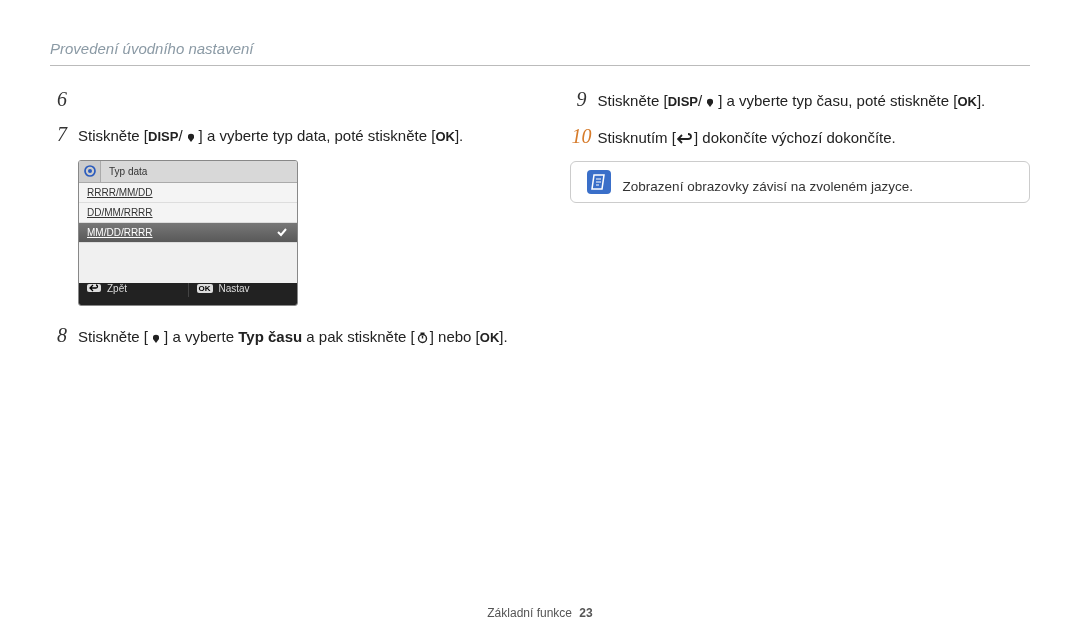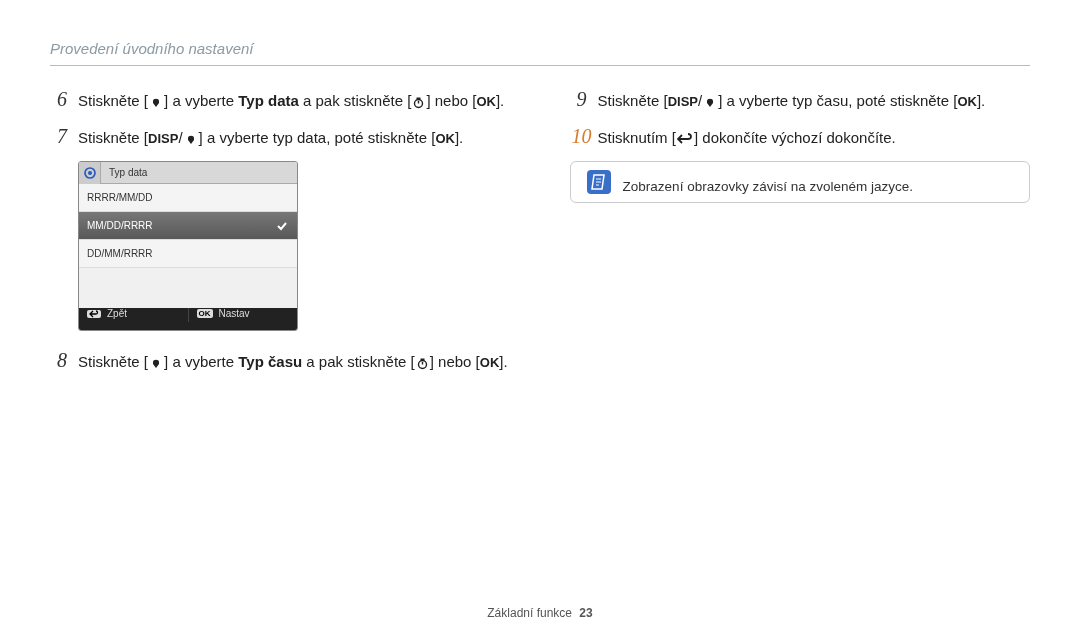--- a/index.html
+++ b/index.html
@@ -17,21 +17,21 @@
   .step-text b { font-weight: bold; }
   .inline-icon { display: inline-flex; align-items: center; justify-content: center; vertical-align: middle; margin: 0 1px; }
   .key { font-weight: bold; font-family: Arial, sans-serif; font-size: 13px; }
 
   
   .menu-box { width: 220px; margin-left: 28px; margin-top: 4px; margin-bottom: 18px; border: 1px solid #888; border-radius: 3px; background: #e8e8e8; overflow: hidden; }
   .menu-header { display: flex; align-items: center; height: 22px; border-bottom: 1px solid #aaa; background: #d8d8d8; }
   .menu-header-icon { width: 22px; height: 22px; display: flex; align-items: center; justify-content: center; border-right: 1px solid #aaa; background: #ccc; }
   .menu-header-label { font-size: 10px; color: #333; padding-left: 8px; }
   .menu-list { background: #f4f4f4; }
-  .menu-item { font-size: 10px; color: #333; padding: 4px 8px; height: 28px; border-bottom: 1px solid #ddd; display: flex; align-items: center; justify-content: space-between; }
+  .menu-item { font-size: 10px; color: #333; padding: 4px 8px; height: 20px; border-bottom: 1px solid #ddd; display: flex; align-items: center; justify-content: space-between; text-decoration: underline; }
   .menu-item.selected { background: linear-gradient(#777, #595959); color: #fff; }
   .menu-empty { height: 40px; background: #f0f0f0; }
   .menu-footer { display: flex; height: 22px; background: #222; color: #ddd; font-size: 10px; align-items: flex-start; }
   .menu-footer-half { flex: 1; display: flex; align-items: center; padding-left: 8px; gap: 6px; }
   .menu-footer-divider { width: 1px; height: 14px; background: #444; }
   .footer-key { background: #ddd; color: #000; font-size: 8px; padding: 0 2px; border-radius: 2px; display: inline-flex; align-items: center; }
 
   
   .note { display: flex; align-items: flex-end; border: 1px solid #ccc; border-radius: 6px; padding: 8px 16px; margin-top: 8px; }
   .note-icon { width: 24px; height: 24px; background: #3a6fc9; border-radius: 4px; display: flex; align-items: center; justify-content: center; margin-right: 12px; flex-shrink: 0; }
@@ -45,32 +45,20 @@
 
 <div class="page">
   <div class="header-title">Provedení úvodního nastavení</div>
   <hr class="header-rule">
 
   <div class="columns">
     <div class="col-left">
 
       <div class="step">
         <div class="step-num">6</div>
-        <div class="step-text">
-          <span>Stiskněte [</span><span class="inline-icon">
-              <svg width="14" height="14" viewBox="0 0 14 14">
-                <path d="M4 6 C4 3 10 3 10 6 L10 8 L7 12 L4 8 Z" fill="#222"></path>
-              </svg>
-            </span><span>] a vyberte </span><b>Typ data</b><span> a pak stiskněte [</span><span class="inline-icon">
-              <svg width="13" height="13" viewBox="0 0 13 13">
-                <circle cx="6.5" cy="7.5" r="4" fill="none" stroke="#222" stroke-width="1.4"></circle>
-                <path d="M6.5 7.5 L6.5 4.8 M4.5 2.2 L8.5 2.2" stroke="#222" stroke-width="1.4"></path>
-              </svg>
-            </span><span>] nebo [</span><span class="key">OK</span><span>].</span>
-        </div>
       </div>
 
       <div class="step">
         <div class="step-num">7</div>
         <div class="step-text">
           <span>Stiskněte [</span><span class="key">DISP</span><span>/</span><span class="inline-icon">
               <svg width="14" height="14" viewBox="0 0 14 14">
                 <path d="M4 6 C4 3 10 3 10 6 L10 8 L7 12 L4 8 Z" fill="#222"></path>
               </svg>
             </span><span>] a vyberte typ data, poté stiskněte [</span><span class="key">OK</span><span>].</span>
@@ -84,31 +72,31 @@
                 <circle cx="7" cy="7" r="5" fill="none" stroke="#2a5bbd" stroke-width="1.7"></circle>
                 <circle cx="7" cy="7" r="2" fill="#2a5bbd"></circle>
               </svg>
           </div>
           <div class="menu-header-label">Typ data</div>
         </div>
         <div class="menu-list">
           <div class="menu-item">
               <span>RRRR/MM/DD</span>
             </div>
+          <div class="menu-item">
+              <span>DD/MM/RRRR</span>
+            </div>
           <div class="menu-item selected">
             <span>MM/DD/RRRR</span>
             <span class="inline-icon">
                 <svg width="12" height="12" viewBox="0 0 12 12">
                   <path d="M2 6 L5 9 L10 3" fill="none" stroke="#fff" stroke-width="2"></path>
                 </svg>
               </span>
           </div>
-          <div class="menu-item">
-              <span>DD/MM/RRRR</span>
-            </div>
           <div class="menu-empty"></div>
         </div>
         <div class="menu-footer">
           <div class="menu-footer-half">
             <span class="footer-key">
                 <svg width="10" height="8" viewBox="0 0 10 8">
                   <path d="M4 1 L1 4 L4 7 M1 4 L7 4 C9 4 9 1 7 1" fill="none" stroke="#000" stroke-width="1.3"></path>
                 </svg>
               </span>
             <span>Zpět</span>

